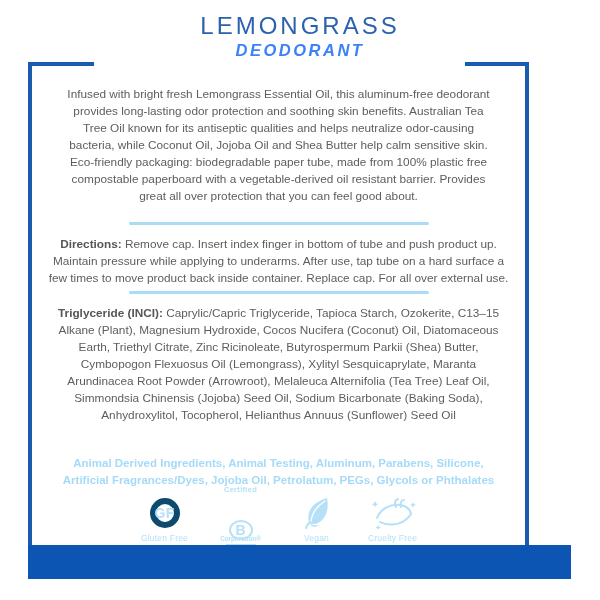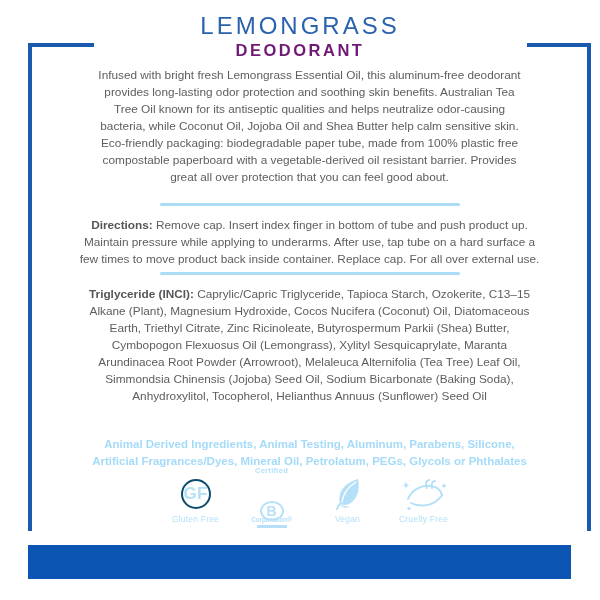--- a/index.html
+++ b/index.html
@@ -6,25 +6,25 @@
   body{
     width:600px;height:600px;background:#ffffff;position:relative;overflow:hidden;
     font-family:"Liberation Sans", sans-serif;
   }
   
   .header{position:absolute;top:14px;left:0;width:600px;text-align:center;}
   .title{
     font-size:24px;font-weight:500;letter-spacing:3px;color:#2a62ad;margin:0;line-height:1;text-align:center;
   }
   .subtitle{
-    font-size:16.5px;font-weight:800;letter-spacing:2.5px;color:#701a75;margin:4px 0 0 0;line-height:1;
+    font-size:16.5px;font-weight:800;letter-spacing:2.5px;color:#3b82f6;margin:4px 0 0 0;line-height:1;font-style:italic;
   }
   
   .panel{
-    position:absolute;left:28px;top:43px;width:563px;height:488px;box-sizing:border-box;
+    position:absolute;left:28px;top:62px;width:501px;height:488px;box-sizing:border-box;
     border-left:4px solid #1a5bb0;border-right:4px solid #1a5bb0;
   }
   .top-seg{position:absolute;top:-0px;height:4px;background:#1a5bb0;}
   .top-seg.left{left:-4px;width:66px;}
   .top-seg.right{right:-4px;width:64px;}
   .body-text{
     position:absolute;left:0;right:0;margin:0;text-align:center;
     color:#5c5d5f;font-size:11.8px;line-height:17px;white-space:pre-line;
   }
   .body-text b{color:#555659;margin-top:32px;}
@@ -48,23 +48,23 @@
   }
   
   .badges{
     position:absolute;top:431px;left:0;right:0;
     display:flex;justify-content:center;align-items:flex-start;gap:14px;
   }
   .badge{display:flex;flex-direction:column;align-items:center;width:62px;color:#b5e0f8;}
   .badge .icon-area{height:40px;display:flex;flex-direction:column;align-items:center;justify-content:center;gap:24px;}
   .badge-label{font-size:8.5px;color:#b5e0f8;letter-spacing:0.2px;}
   .gf-circle{
-    width:30px;height:30px;border-radius:50%;border:2px solid #0c4a6e;box-sizing:border-box;
+    width:30px;height:30px;border-radius:50%;border:6px solid #0c4a6e;box-sizing:border-box;
     display:flex;align-items:center;justify-content:center;
-    font-size:17px;font-weight:800;color:#b5e0f8;letter-spacing:0.3px;
+    font-size:14px;font-weight:800;color:#b5e0f8;letter-spacing:0.3px;
   }
   .bcorp-top{font-size:7.5px;font-weight:700;letter-spacing:0.3px;line-height:1;}
   .b-circle{
     width:24px;height:24px;border-radius:50%;border:2px solid #b5e0f8;box-sizing:border-box;
     display:flex;align-items:center;justify-content:center;margin-top:2px;
     font-size:14px;font-weight:700;color:#b5e0f8;
   }
   .bcorp-bottom{font-size:6.3px;font-weight:700;margin-top:3px;line-height:1;}
   .bcorp-line{width:30px;height:2.5px;background:#b5e0f8;margin-top:2px;}
   
@@ -100,21 +100,21 @@
 
   <p class="body-text ingredients"><b>Triglyceride (INCI):</b><span> Caprylic/Capric Triglyceride, Tapioca Starch, Ozokerite, C13–15
 Alkane (Plant), Magnesium Hydroxide, Cocos Nucifera (Coconut) Oil, Diatomaceous
 Earth, Triethyl Citrate, Zinc Ricinoleate, Butyrospermum Parkii (Shea) Butter,
 Cymbopogon Flexuosus Oil (Lemongrass), Xylityl Sesquicaprylate, Maranta
 Arundinacea Root Powder (Arrowroot), Melaleuca Alternifolia (Tea Tree) Leaf Oil,
 Simmondsia Chinensis (Jojoba) Seed Oil, Sodium Bicarbonate (Baking Soda),
 Anhydroxylitol, Tocopherol, Helianthus Annuus (Sunflower) Seed Oil</span></p>
 
   <p class="no-list">Animal Derived Ingredients, Animal Testing, Aluminum, Parabens, Silicone,
-Artificial Fragrances/Dyes, Mineral Oil, Petrolatum, PEGs, Glycols or Phthalates</p>
+Artificial Fragrances/Dyes, Jojoba Oil, Petrolatum, PEGs, Glycols or Phthalates</p>
 
   <div class="badges">
 
     <div class="badge">
       <div class="icon-area">
         <div class="gf-circle">
           <span>GF</span>
         </div>
       </div>
       <div class="badge-label">Gluten Free</div>

